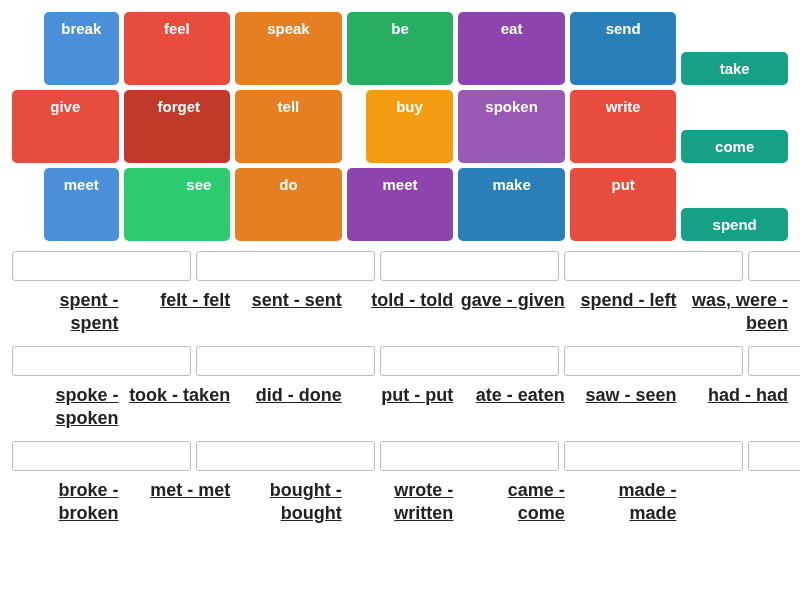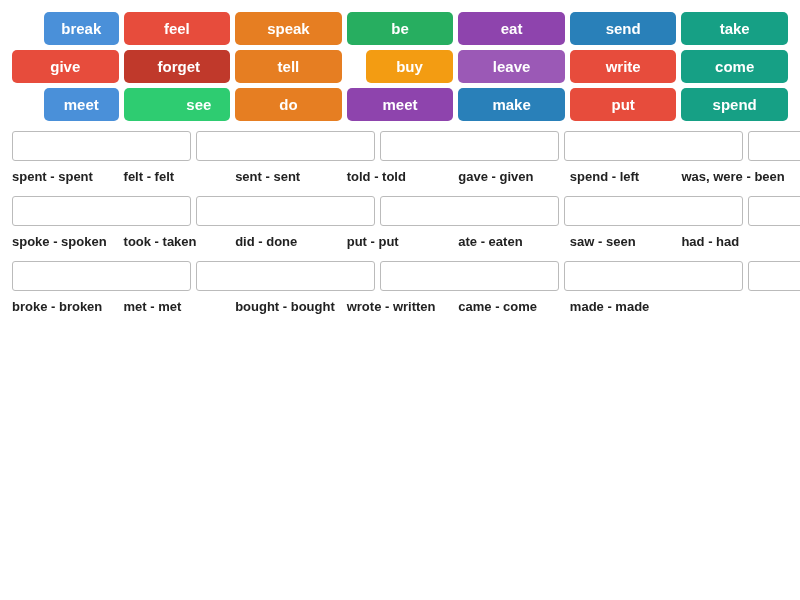--- a/index.html
+++ b/index.html
@@ -29,21 +29,21 @@
       text-align: center;
       cursor: pointer;
     }
 
     .color-blue    { background: #4a90d9; margin-left: 32px; }
     .color-red     { background: #e74c3c; }
     .color-orange  { background: #e67e22; }
     .color-green   { background: #27ae60; }
     .color-purple  { background: #8e44ad; }
     .color-darkred { background: #c0392b; padding-left: 8px; }
-    .color-teal    { background: #16a085; }
+    .color-teal    { background: #16a085; margin-top: 40px; }
     .color-yellow  { background: #f39c12; margin-left: 19px; }
     .color-lime    { background: #2ecc71; padding-left: 48px; }
     .color-indigo  { background: #2980b9; }
     .color-violet  { background: #9b59b6; }
     .color-coral   { background: #e74c3c; }
 
     .answer-row {
       display: grid;
       grid-template-columns: repeat(7, 1fr);
       gap: 5px;
@@ -58,44 +58,45 @@
     }
 
     .result-row {
       display: grid;
       grid-template-columns: repeat(7, 1fr);
       gap: 5px;
       margin-bottom: 8px;
     }
 
     .result-cell {
-      text-align: left;
-      font-size: 13px;
+      text-align: right;
+      font-size: 18px;
       font-weight: bold;
       color: #222;
       line-height: 1.3;
       padding: 2px 0;
+      text-decoration: underline;
     }
   </style>
 </head>
 <body>
 
 <div class="verb-grid">
 <div class="verb-btn color-blue">break</div>
     <div class="verb-btn color-red">feel</div>
     <div class="verb-btn color-orange">speak</div>
     <div class="verb-btn color-green">be</div>
     <div class="verb-btn color-purple">eat</div>
     <div class="verb-btn color-indigo">send</div>
     <div class="verb-btn color-teal">take</div>
     <div class="verb-btn color-coral">give</div>
     <div class="verb-btn color-darkred">forget</div>
     <div class="verb-btn color-orange">tell</div>
     <div class="verb-btn color-yellow">buy</div>
-    <div class="verb-btn color-violet">leave</div>
+    <div class="verb-btn color-violet">spoken</div>
     <div class="verb-btn color-red">write</div>
     <div class="verb-btn color-teal">come</div>
     <div class="verb-btn color-blue">meet</div>
     <div class="verb-btn color-lime">see</div>
     <div class="verb-btn color-orange">do</div>
     <div class="verb-btn color-purple">meet</div>
     <div class="verb-btn color-indigo">make</div>
     <div class="verb-btn color-red">put</div>
     <div class="verb-btn color-teal">spend</div>
   </div>

